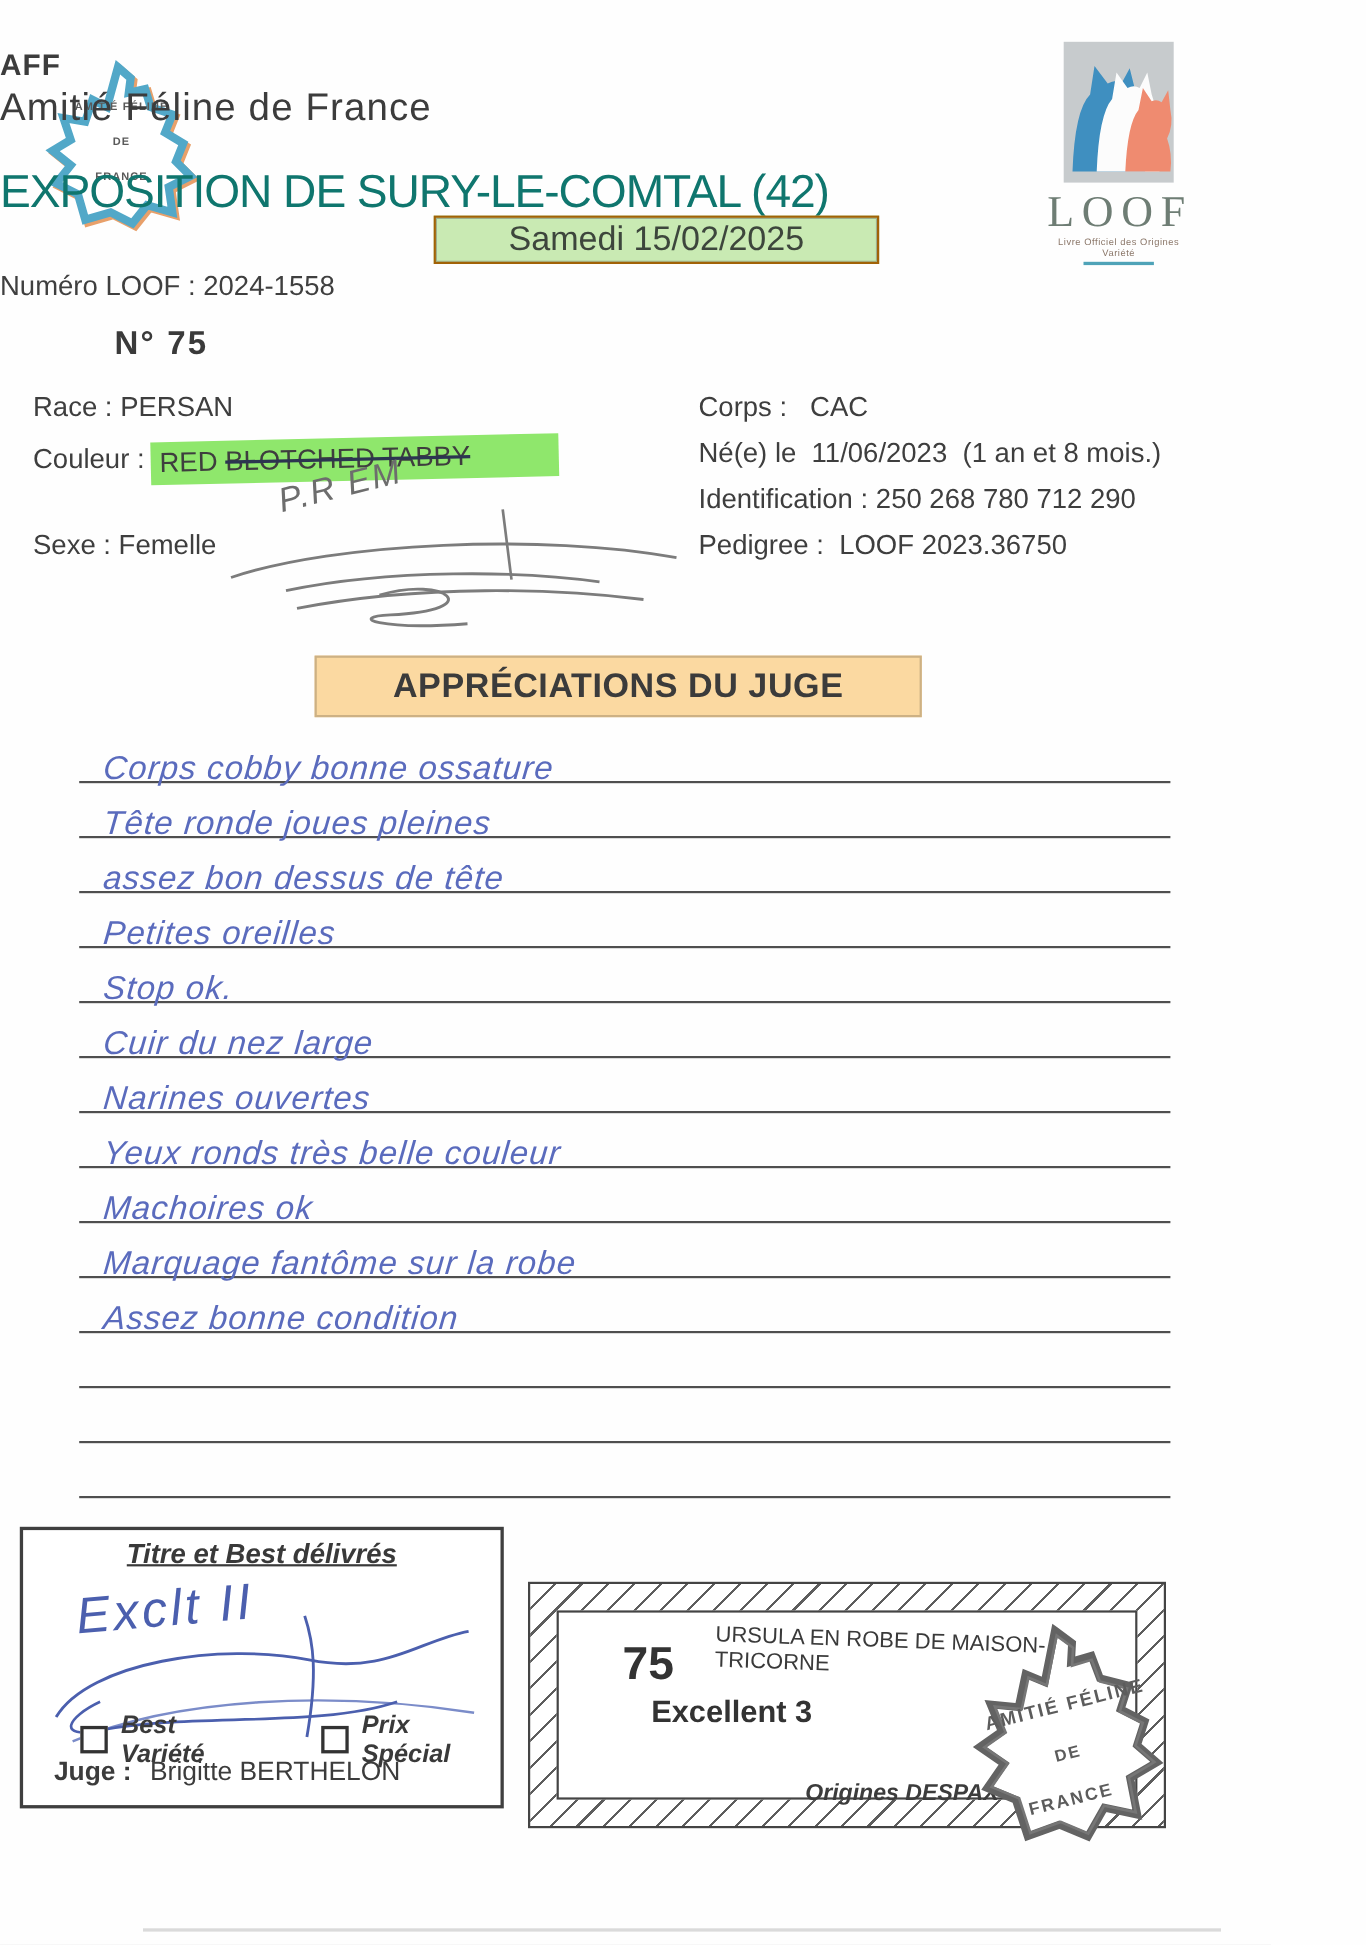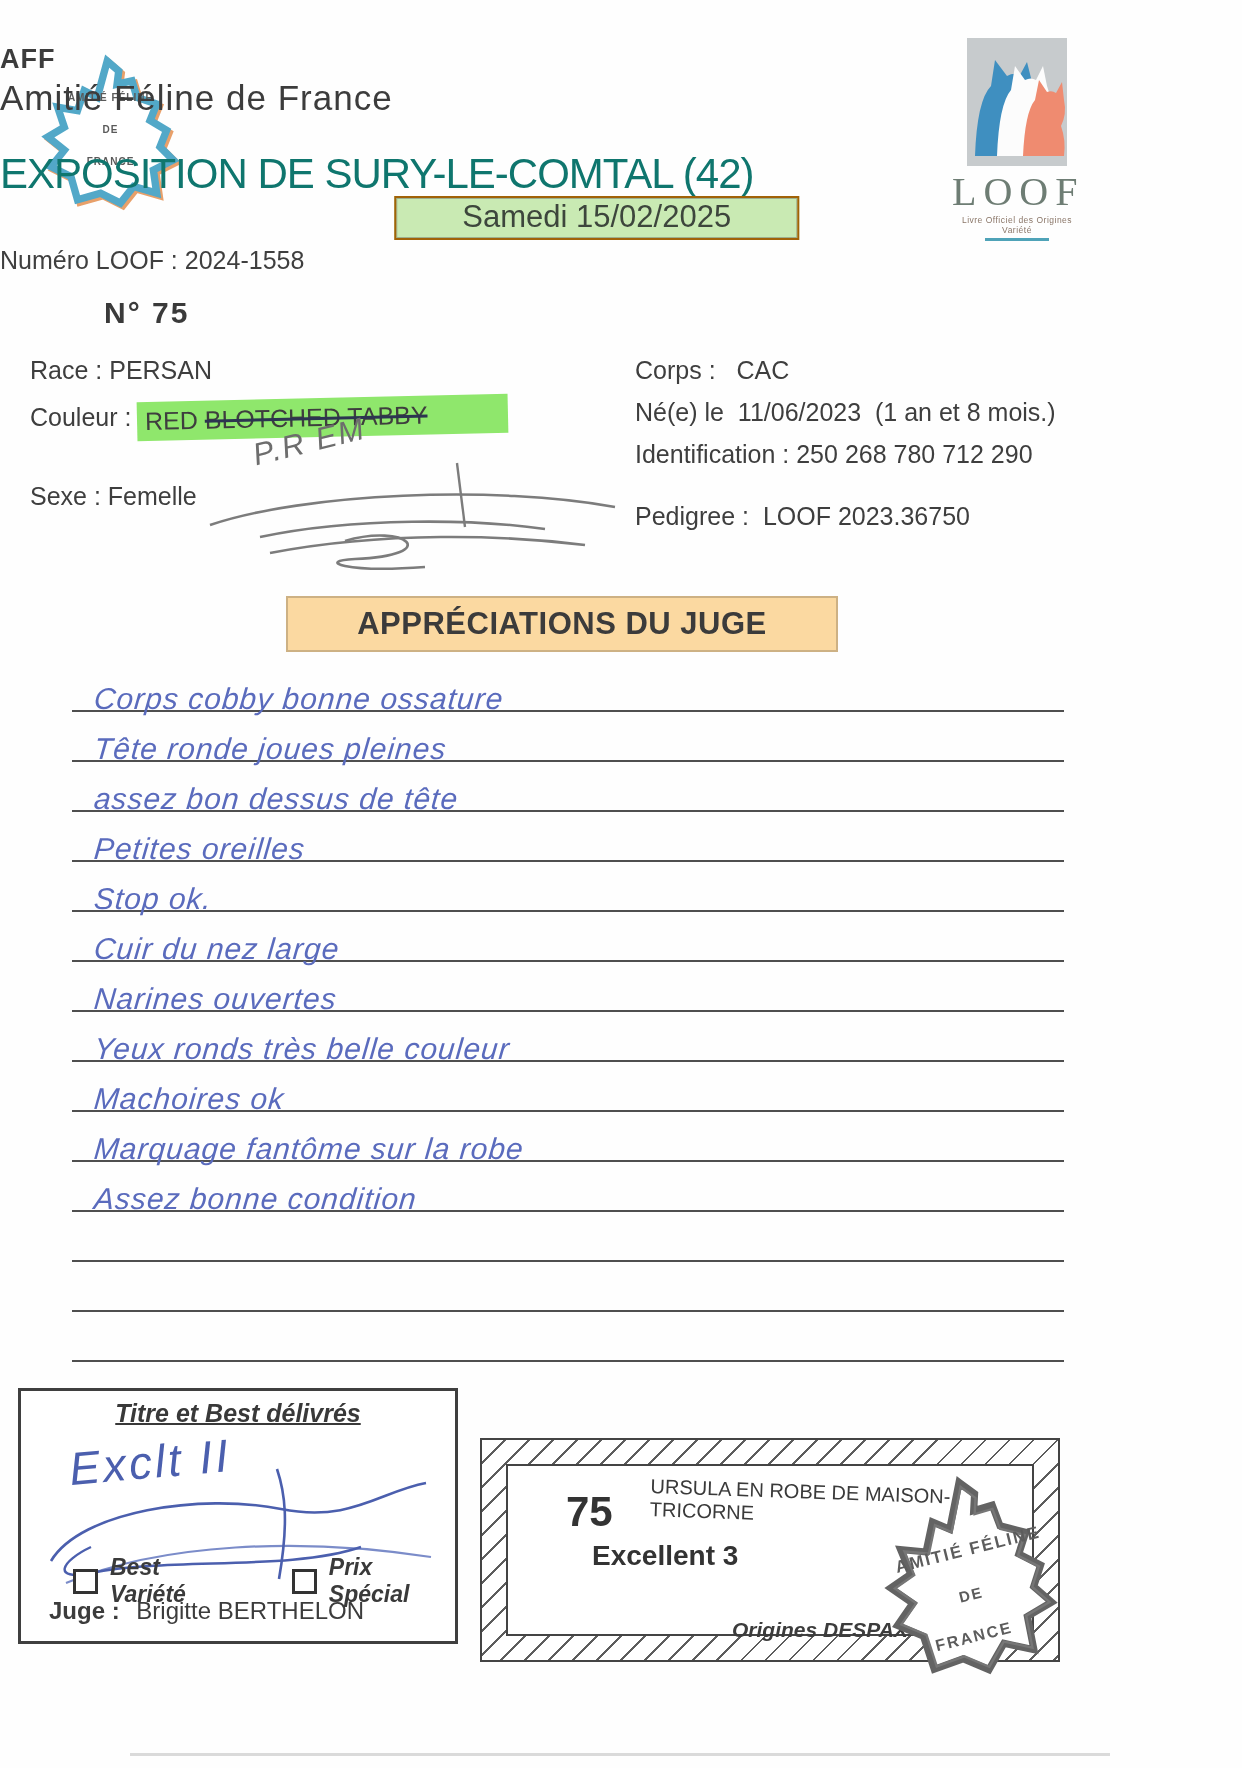--- a/index.html
+++ b/index.html
@@ -130,21 +130,21 @@
   </div>
   <div class="info" style="left:635px; top:398px;">
     <span class="lbl">Né(e) le</span>&nbsp;
     <span>11/06/2023</span>&nbsp;
     <span>(1 an et 8 mois.)</span>
   </div>
   <div class="info" style="left:635px; top:440px;">
     <span class="lbl">Identification :</span>
     <span>250 268 780 712 290</span>
   </div>
-  <div class="info" style="left:635px; top:482px;margin-top:20px;">
+  <div class="info" style="left:635px; top:482px;">
     <span class="lbl">Pedigree :</span>&nbsp;
     <span>LOOF 2023.36750</span>
   </div>
 
   <div class="banner">APPRÉCIATIONS DU JUGE</div>
 
   <div class="rules">
     <div class="rule-row">
         <span class="hw">Corps cobby bonne ossature</span>
       </div>

